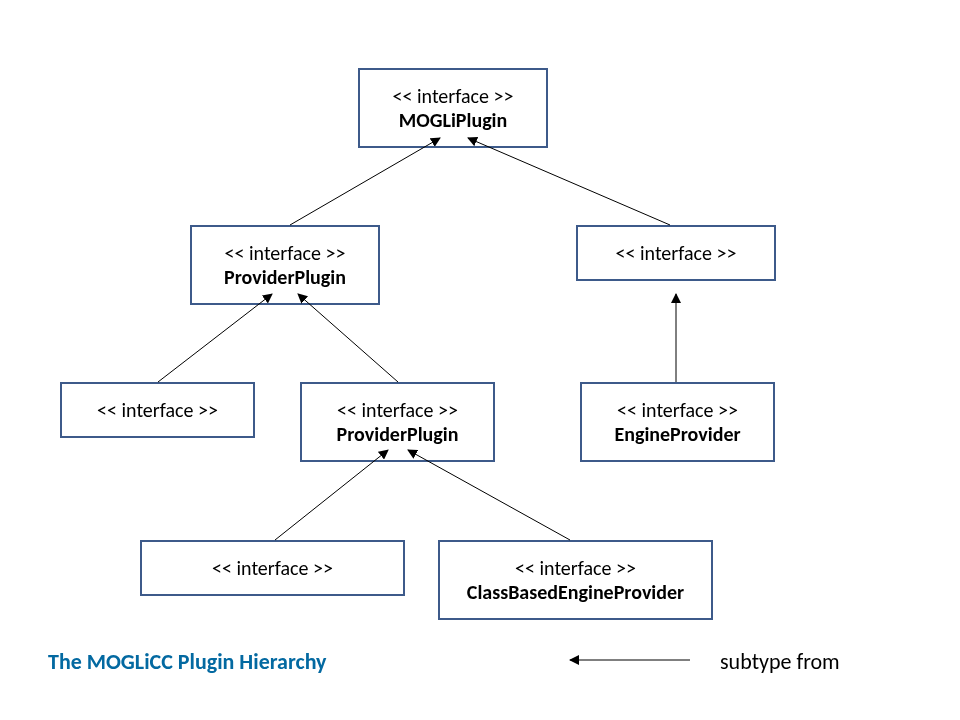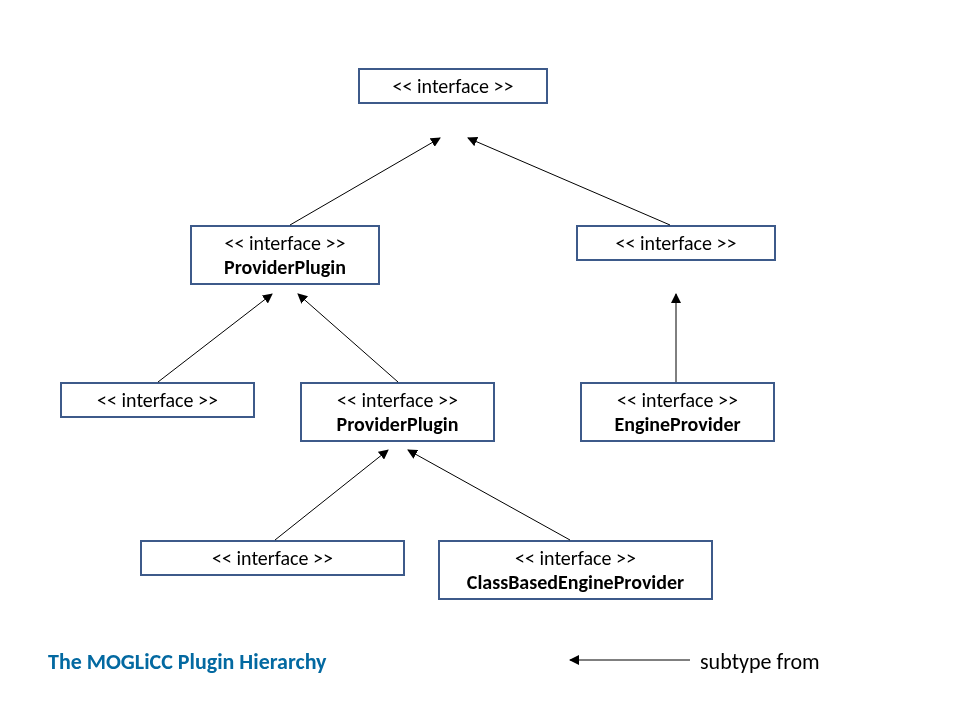--- a/index.html
+++ b/index.html
@@ -11,21 +11,21 @@
       font-family: Calibri, Arial, sans-serif;
     }
     .node {
       position: absolute;
       border: 2px solid #3d5a8a;
       background: #fff;
       text-align: center;
       display: flex;
       flex-direction: column;
       justify-content: center;
-      padding: 4px 14px;
+      padding: 14px 14px;
     }
     .stereotype {
       font-size: 20px;
       color: #000;
       font-weight: normal;
     }
     .name {
       font-size: 20px;
       color: #000;
       font-weight: bold;
@@ -48,20 +48,21 @@
       position: absolute;
       font-size: 22px;
       color: #000;
     }
   </style>
 </head>
 <body>
 
 <div class="node" style="left:358px; top:68px; width:190px;">
   <span class="stereotype">&lt;&lt; interface &gt;&gt;</span>
+  <span class="name">MOGLiPlugin</span>
 </div>
 
 <div class="node" style="left:190px; top:225px; width:190px;">
   <span class="stereotype">&lt;&lt; interface &gt;&gt;</span>
   <span class="name">ProviderPlugin</span>
 </div>
 
 <div class="node" style="left:576px; top:225px; width:200px;">
   <span class="stereotype">&lt;&lt; interface &gt;&gt;</span>
 </div>
@@ -107,13 +108,13 @@
   <line x1="676" y1="382" x2="676" y2="294" stroke="#000" stroke-width="1" marker-end="url(#arrowhead)"></line>
 
   <line x1="275" y1="540" x2="388" y2="450" stroke="#000" stroke-width="1" marker-end="url(#arrowhead)"></line>
 
   <line x1="570" y1="540" x2="408" y2="450" stroke="#000" stroke-width="1" marker-end="url(#arrowhead)"></line>
 
   <line x1="690" y1="660" x2="570" y2="660" stroke="#000" stroke-width="1" marker-end="url(#arrowhead)"></line>
 </svg>
 
 <div class="caption" style="left:48px; top:648px;">The MOGLiCC Plugin Hierarchy</div>
-<div class="legend-label" style="left:700px; top:648px;">subtype from</div>
+<div class="legend-label" style="left:720px; top:648px;">subtype from</div>
 
 </body></html>

